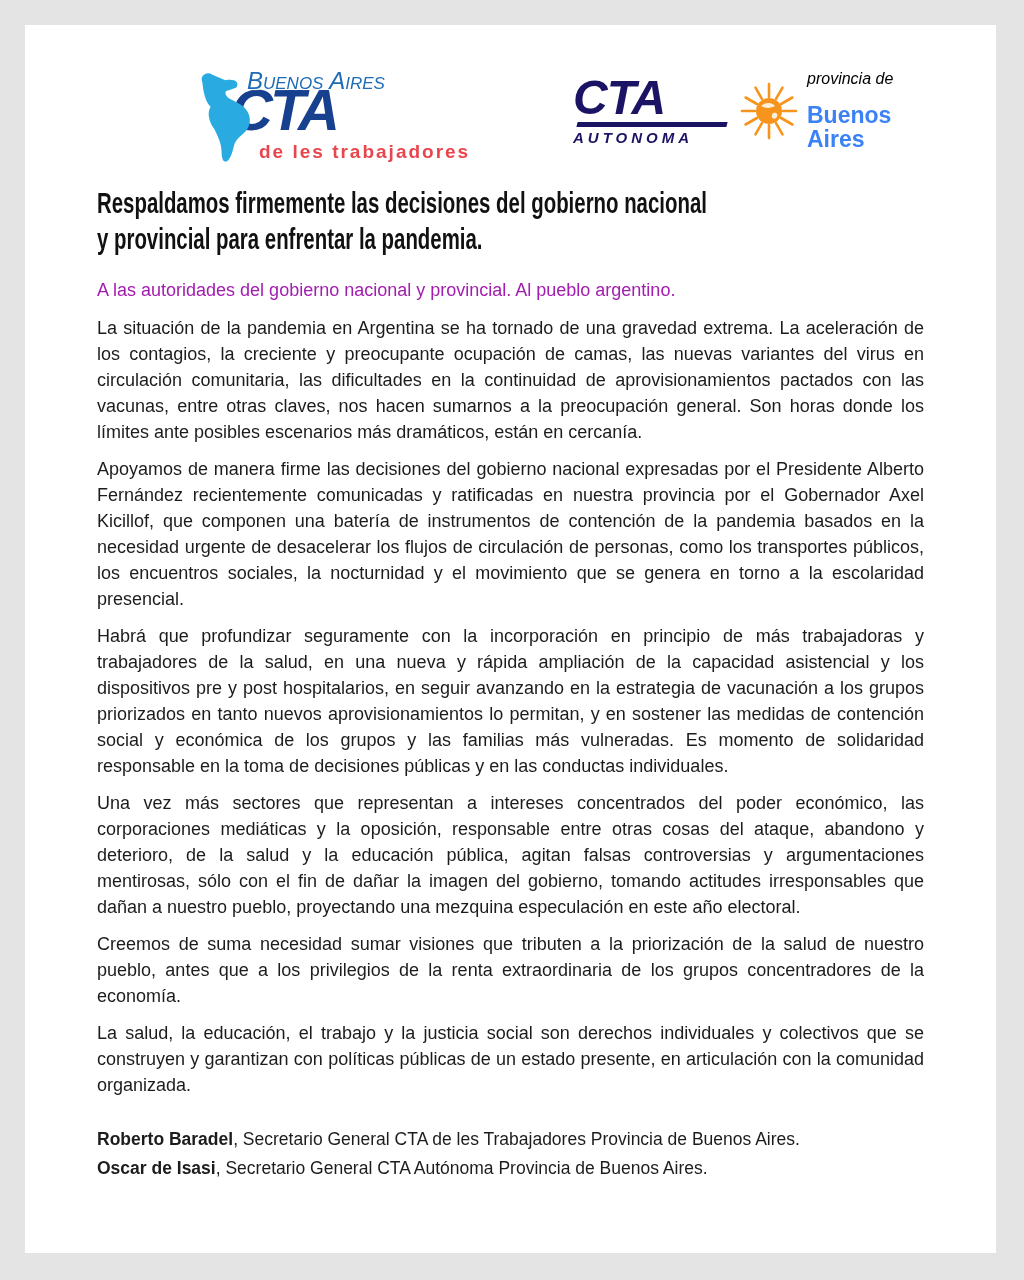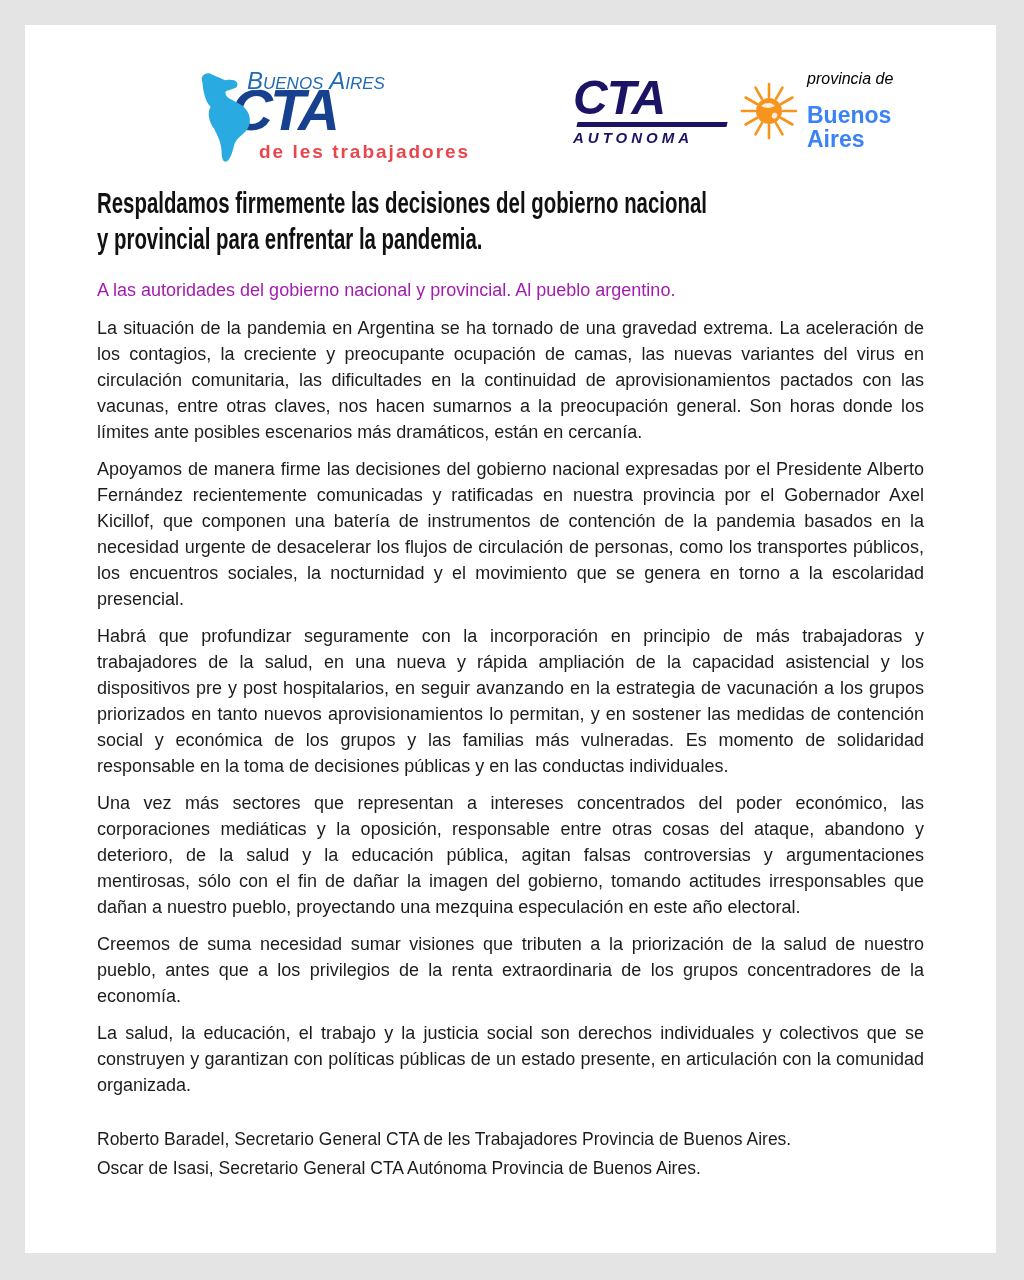--- a/index.html
+++ b/index.html
@@ -152,21 +152,21 @@
     color: #1c1c1c;
     text-align: justify;
   }
   .signatures { margin-top: 27px; }
   .sig {
     margin: 0;
     font-size: 17.5px;
     line-height: 29px;
     color: #1c1c1c;
   }
-  .sig b { font-weight: normal; }
+  .sig b { font-weight: bold; }
 </style>
 </head>
 <body>
 
 <div class="sheet">
 
   <div class="logo-left">
     <div class="ll-cta">CTA</div>
     <svg class="ll-map" viewBox="0 0 70 100">
       <path d="M6,12 C3,5 11,0 17,4 L31,10 C41,8 47,12 43,18 L35,21 C30,21 30,25 34,29 L45,35 C57,41 61,53 55,63 C51,69 45,71 41,79 C39,87 37,95 33,98 C29,100 27,95 27,89 C27,79 23,71 19,63 C13,55 11,45 15,39 C9,33 7,22 6,12 Z" fill="#29abe2"></path>

